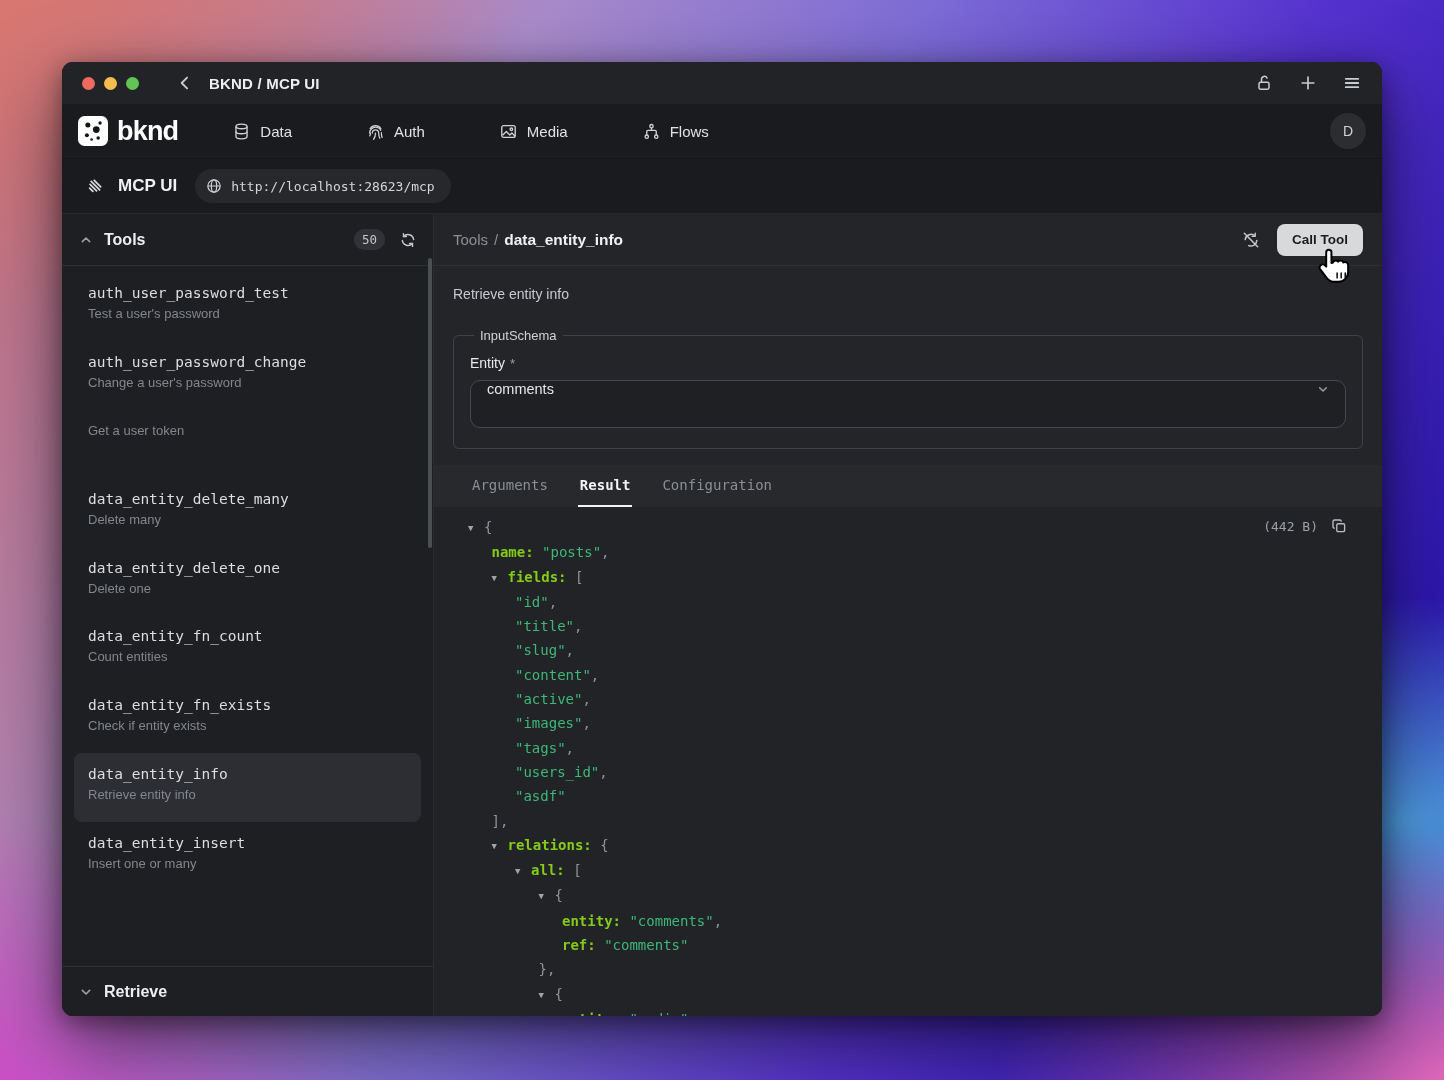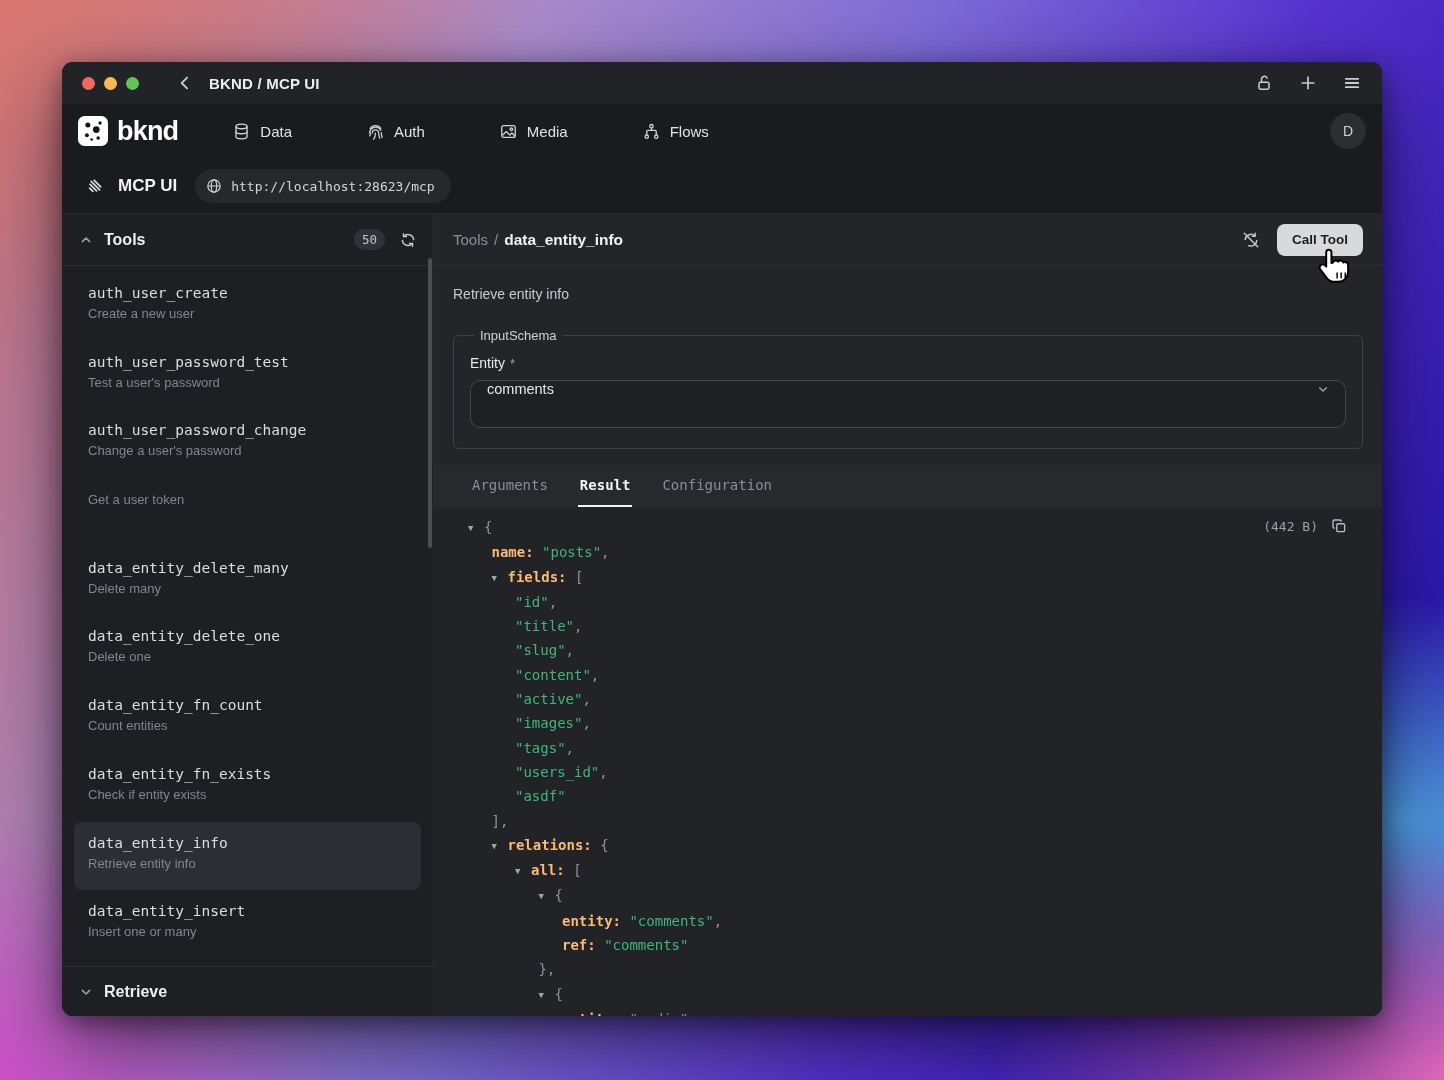--- a/index.html
+++ b/index.html
@@ -110,21 +110,21 @@
 
   .result{ flex:1; background:#222327; position:relative; overflow:hidden; }
   .result-meta{ position:absolute; top:10px; right:34px; display:flex; align-items:center; gap:12px; z-index:2; }
   .size-badge{ font-family:"DejaVu Sans Mono", monospace; font-size:13px; color:#9aa0a6; }
   .copy-btn{ width:18px; height:18px; color:#b9bcc1; display:inline-flex; cursor:pointer; }
   .copy-btn svg{ width:100%; height:100%; }
 
   .json{ padding:8px 0 0 34px; font-family:"DejaVu Sans Mono", monospace; font-size:14px; }
   .jline{ line-height:24.3px; white-space:nowrap; }
   .tri{ display:inline-block; width:16px; font-size:9px; color:#a0a4aa; vertical-align:1px; cursor:pointer; }
-  .tk-key{ color:#fdba74; font-weight:700; }
+  .tk-key{ color:#84cc16; font-weight:700; }
   .tk-str{ color:#3db878; }
   .tk-pun{ color:#8f949b; }
 
   .cursor{ position:absolute; left:1252px; top:184px; width:42px; height:42px; z-index:10; pointer-events:none; }
 </style>
 </head>
 <body>
 
 <div class="stage">
   <div class="window">
@@ -263,24 +263,20 @@
             <svg viewBox="0 0 24 24" fill="none" stroke="currentColor" stroke-width="1.9" stroke-linecap="round" stroke-linejoin="round">
                 <path d="M19.5 11.5a7.7 7.7 0 0 0-13.4-4.2"></path>
                 <path d="M6 3.5v3.9h3.9"></path>
                 <path d="M4.5 12.5a7.7 7.7 0 0 0 13.4 4.2"></path>
                 <path d="M18 20.5v-3.9h-3.9"></path>
               </svg>
           </span>
         </div>
         <div class="tool-list" id="tool-list">
             <div class="tool-item">
-              <div class="tool-name">auth_user_create</div>
-              <div class="tool-desc">Create a new user</div>
-            </div>
-            <div class="tool-item">
               <div class="tool-name">auth_user_password_test</div>
               <div class="tool-desc">Test a user's password</div>
             </div>
             <div class="tool-item">
               <div class="tool-name">auth_user_password_change</div>
               <div class="tool-desc">Change a user's password</div>
             </div>
             <div class="tool-item">
               <div class="tool-desc">Get a user token</div>
             </div>

